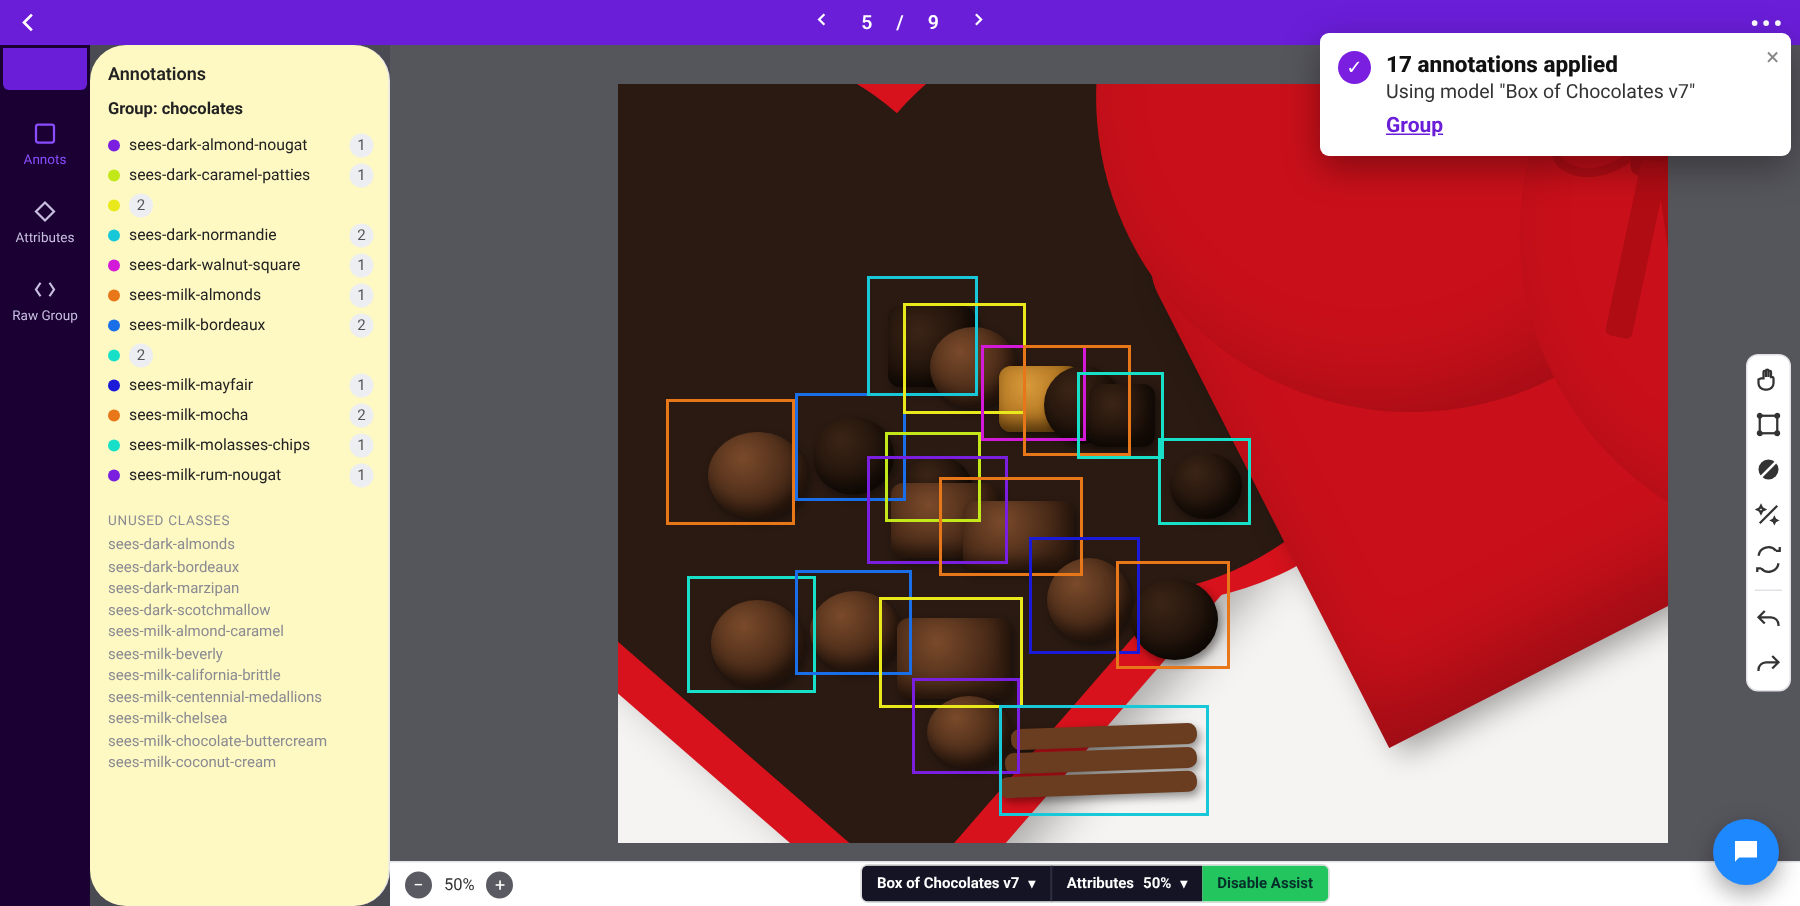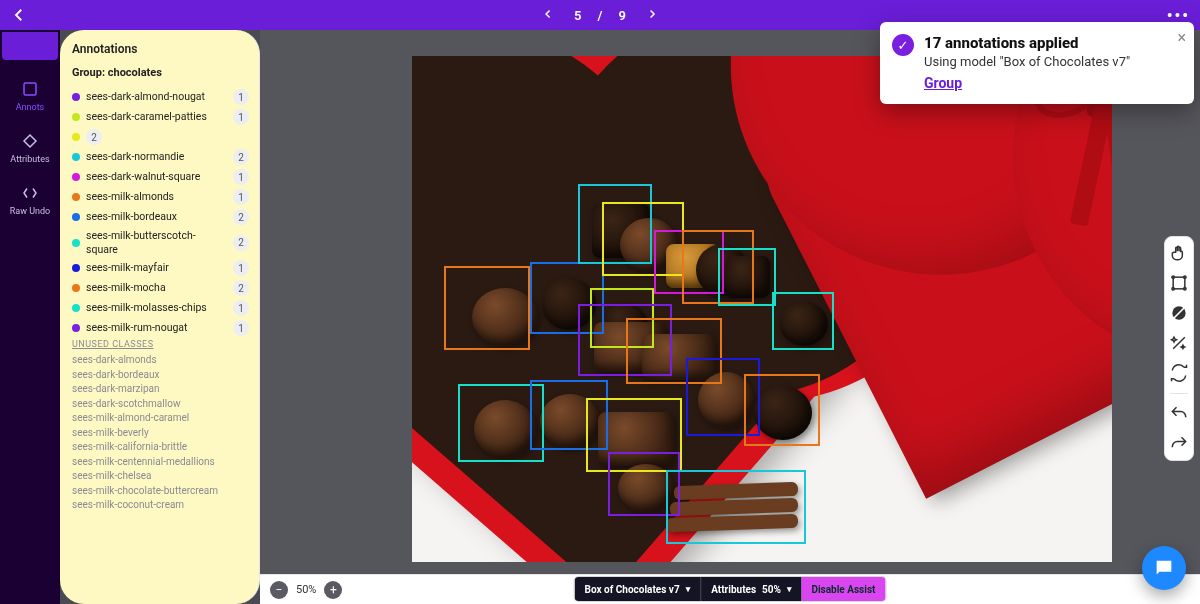--- a/index.html
+++ b/index.html
@@ -16,21 +16,21 @@
   .rail-item { width:60px; display:flex; flex-direction:column; align-items:center; padding:10px 0; color:#c8bfe0; font-size:9px; gap:4px; cursor:pointer; }
   .rail-item.active { color:#8a4dff;text-align:center; }
   .rail-item svg { width:18px; height:18px; }
   .sidebar { width:200px; background:#fef9c3; border-right:1px solid #e6e6ea; padding:12px 10px 8px 12px; overflow-y:auto; font-size:11px; color:#222;border-radius:24px; }
   .sidebar h4 { font-size:12px; font-weight:600; margin-bottom:10px; }
   .sidebar .group-label { font-size:11px; font-weight:700; margin:2px 0 8px; }
   .cls-row { display:flex; align-items:center; gap:6px; padding:2px 0; line-height:1.3; }
   .cls-row .dot { width:8px; height:8px; border-radius:50%; flex:0 0 8px; }
   .cls-row .name { flex:1; font-size:10.5px; }
   .cls-row .badge { background:#eceef1; color:#555; border-radius:9px; min-width:16px; height:16px; font-size:10px; display:flex; align-items:center; justify-content:center; padding:0 5px; }
-  .unused-hd { font-size:9px; letter-spacing:.5px; color:#8a8a92; margin:1px 0 4px;text-decoration:underline; }
+  .unused-hd { font-size:9px; letter-spacing:.5px; color:#8a8a92; margin:16px 0 4px; }
   .unused { font-size:10px; color:#8a8a92; line-height:1.45; }
   .canvas-wrap { flex:1; position:relative; background:#55555c; }
   .stage { position:absolute; left:152px; top:26px; width:700px; height:506px; background:#f5f4f2; overflow:hidden; }
   
   .box-lid { position:absolute; left:405px; top:-12px; transform:rotate(18deg); }
   .box-lid .heart { width:420px; height:380px; background:#c9101a; transform:rotate(-45deg); position:relative; border-radius:40px 0 0 0; box-shadow: inset -20px -20px 60px rgba(0,0,0,.25), 6px 8px 20px rgba(0,0,0,.35); }
   .box-lid .heart::before, .box-lid .heart::after { content:""; position:absolute; width:420px; height:420px; background:#c9101a; border-radius:50%; box-shadow: inset -20px -20px 60px rgba(0,0,0,.2); }
   .box-lid .heart::before { top:-210px; left:0; }
   .box-lid .heart::after { left:210px; top:0; }
   .bow { position:absolute; left:620px; top:10px; width:140px; height:120px; }
@@ -60,21 +60,21 @@
   .tools .sep { width:18px; height:1px; background:#e1e1e6; }
   
   .bottombar { position:absolute; left:0; right:0; bottom:0; height:30px; background:#fff; border-top:1px solid #e4e4e9; display:flex; align-items:center; padding:0 10px; gap:8px; z-index:5; }
   .zoom { display:flex; align-items:center; gap:8px; font-size:11px; color:#333; }
   .zoom .zbtn { width:18px; height:18px; border-radius:50%; background:#5a5a62; color:#fff; display:flex; align-items:center; justify-content:center; font-size:12px; cursor:pointer; }
   .pillbar { position:absolute; left:50%; transform:translateX(-50%); bottom:3px; display:flex; align-items:center; height:24px; border-radius:4px; overflow:hidden; box-shadow:0 0 0 1px rgba(0,0,0,.15); }
   .pillbar .seg { height:24px; display:flex; align-items:center; padding:0 10px; font-size:10px; font-weight:700; color:#fff; gap:6px; }
   .pillbar .seg.model { background:#141425; }
   .pillbar .seg.conf { background:#141425; border-left:1px solid #2b2b40; }
   .pillbar .seg .caret { font-size:9px; }
-  .pillbar .seg.assist { background:#d946ef; color:#052e2a; cursor:pointer; }
+  .pillbar .seg.assist { background:#22c55e; color:#052e2a; cursor:pointer; }
   
   .toast { position:absolute; right:6px; top:22px; width:314px; background:#fff; border-radius:6px; box-shadow:0 8px 24px rgba(0,0,0,.35); padding:12px 14px 12px 44px; z-index:50; }
   .toast .tick { position:absolute; left:12px; top:12px; width:22px; height:22px; border-radius:50%; background:#7a1fe0; display:flex; align-items:center; justify-content:center; color:#fff; font-size:13px; }
   .toast .close { position:absolute; right:8px; top:6px; color:#888; cursor:pointer; font-size:16px; }
   .toast h5 { font-size:15px; font-weight:800; color:#111; margin-bottom:2px; }
   .toast p { font-size:13px; color:#333; margin-bottom:4px; }
   .toast a { font-size:14px; color:#6a1ed8; font-weight:700; text-decoration:underline; cursor:pointer; }
   
   .chat { position:absolute; right:14px; bottom:14px; width:44px; height:44px; border-radius:50%; background:#1e88ff; display:flex; align-items:center; justify-content:center; color:#fff; box-shadow:0 6px 16px rgba(0,0,0,.35); z-index:40; cursor:pointer; }
   .chat svg { width:22px; height:22px; }
@@ -118,21 +118,21 @@
     <div class="rail-item">
       <svg viewBox="0 0 24 24" fill="none" stroke="currentColor" stroke-width="2">
           <path d="M20 12l-8 8-8-8 8-8z"></path>
         </svg>
       <span>Attributes</span>
     </div>
     <div class="rail-item">
       <svg viewBox="0 0 24 24" fill="none" stroke="currentColor" stroke-width="2">
           <path d="M8 6l-4 6 4 6M16 6l4 6-4 6"></path>
         </svg>
-      <span>Raw Undo</span>
+      <span>Raw Group</span>
     </div>
   </div>
 
   <div class="sidebar">
     <h4>Annotations</h4>
     <div class="group-label">Group: chocolates</div>
     <div id="class-list">
         <div class="cls-row">
           <span class="dot" style="background:#7a1fe0"></span>
   <span class="name">sees-dark-almond-nougat</span>
@@ -162,21 +162,20 @@
   <span class="name">sees-milk-almonds</span>
   <span class="badge">1</span>
         </div>
         <div class="cls-row">
           <span class="dot" style="background:#1a6ee8"></span>
   <span class="name">sees-milk-bordeaux</span>
   <span class="badge">2</span>
         </div>
         <div class="cls-row">
           <span class="dot" style="background:#18e0c8"></span>
-  <span class="name">sees-milk-butterscotch-square</span>
   <span class="badge">2</span>
         </div>
         <div class="cls-row">
           <span class="dot" style="background:#1a1ad8"></span>
   <span class="name">sees-milk-mayfair</span>
   <span class="badge">1</span>
         </div>
         <div class="cls-row">
           <span class="dot" style="background:#e8771a"></span>
   <span class="name">sees-milk-mocha</span>

